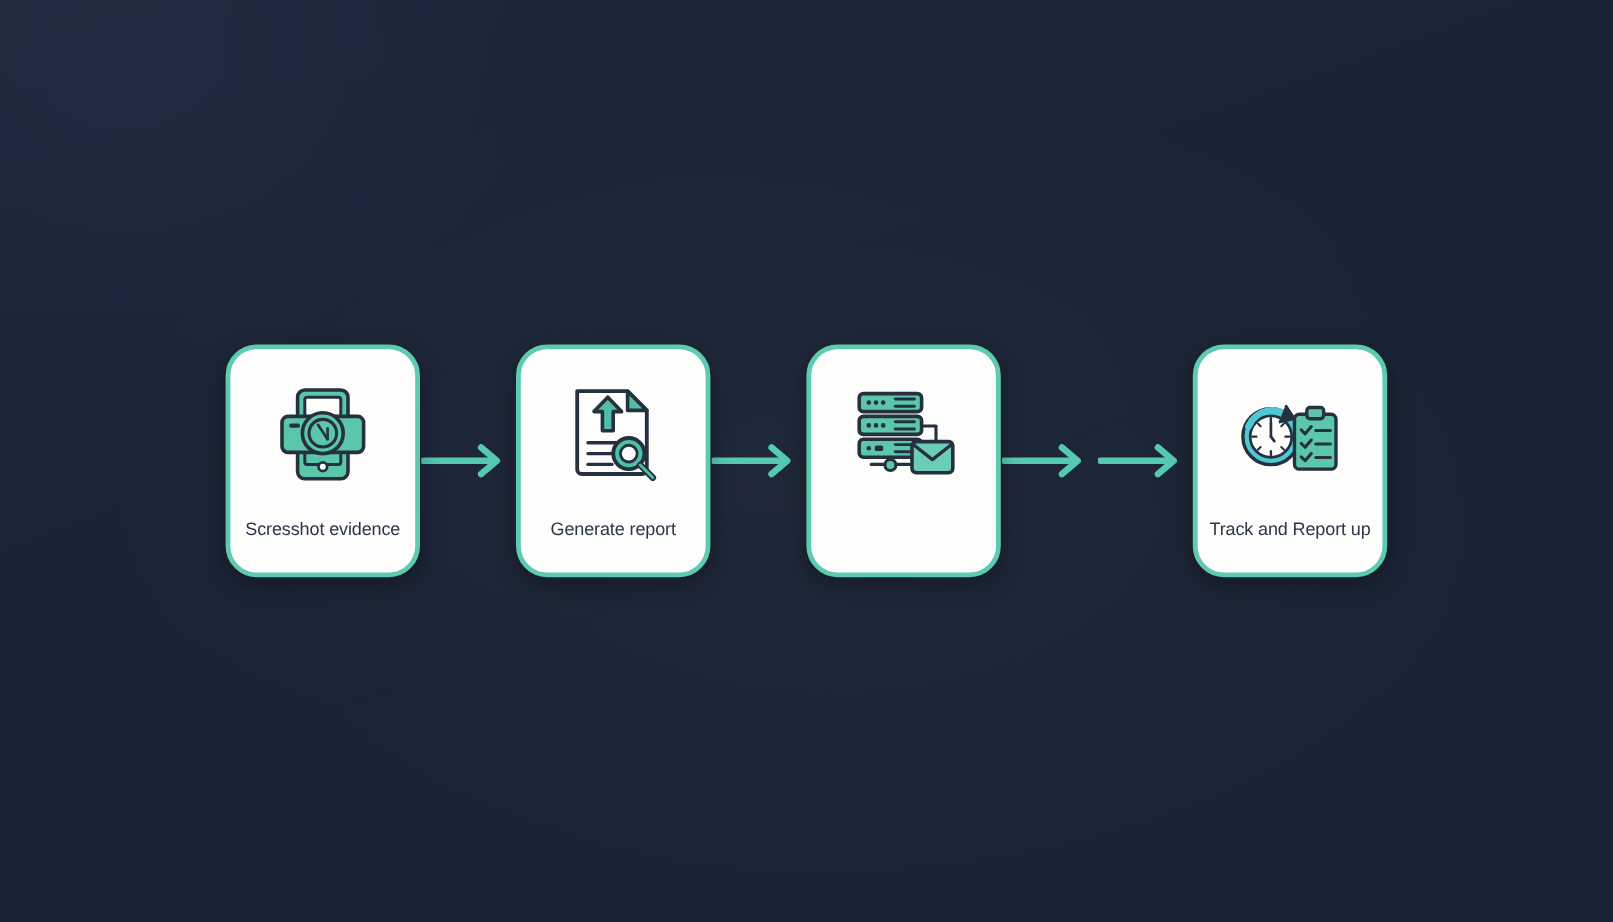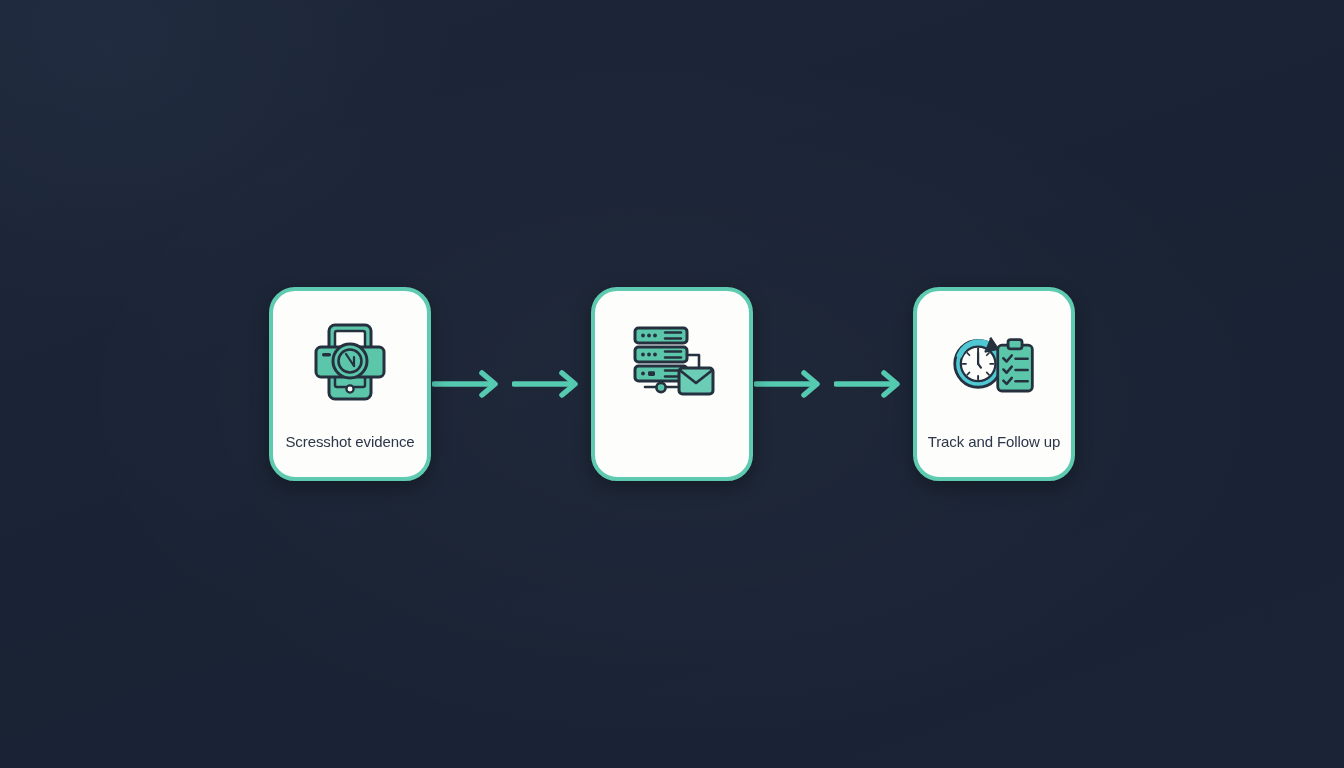--- a/index.html
+++ b/index.html
@@ -138,20 +138,41 @@
       <div class="card-label overflow">Scresshot evidence</div>
     </div>
 
     <div class="arrow">
       <svg width="78" height="34" viewBox="0 0 78 34">
         <path d="M2 17 H60" stroke="#56c9b1" stroke-width="5.5" stroke-linecap="round"></path>
         <path d="M50 6 L63 17 L50 28" fill="none" stroke="#56c9b1" stroke-width="5.5" stroke-linecap="round" stroke-linejoin="round"></path>
       </svg>
     </div>
 
+    <div class="card">
+      <div class="card-icon">
+        <svg width="80" height="82" viewBox="0 0 80 82">
+
+          <path d="M10 5 H52 L68 21 V70 A4 4 0 0 1 64 74 H14 A4 4 0 0 1 10 70 Z" fill="#fdfdfc" stroke="#25313f" stroke-width="3.2" stroke-linejoin="round"></path>
+          <path d="M52 5 L68 21 H52 Z" fill="#4fbfa6" stroke="#25313f" stroke-width="3" stroke-linejoin="round"></path>
+
+          <path d="M31 38 V22 H24 L35.5 10 L47 22 H40 V38 Z" fill="#4fbfa6" stroke="#25313f" stroke-width="3" stroke-linejoin="round"></path>
+
+          <path d="M19 48 H52" stroke="#25313f" stroke-width="2.8" stroke-linecap="round"></path>
+          <path d="M19 57 H45" stroke="#25313f" stroke-width="2.8" stroke-linecap="round"></path>
+          <path d="M19 66 H39" stroke="#25313f" stroke-width="2.8" stroke-linecap="round"></path>
+
+          <circle cx="53" cy="57" r="13" fill="#4fbfa6" stroke="#25313f" stroke-width="3.2"></circle>
+          <circle cx="53" cy="57" r="7" fill="#fdfdfc" stroke="#25313f" stroke-width="2.4"></circle>
+          <path d="M62.5 66.5 L73 77" stroke="#25313f" stroke-width="5.5" stroke-linecap="round"></path>
+          <path d="M62.5 66.5 L73 77" stroke="#4fbfa6" stroke-width="2.4" stroke-linecap="round"></path>
+        </svg>
+      </div>
+      <div class="card-label">Generate report</div>
+    </div>
 
     <div class="arrow">
       <svg width="78" height="34" viewBox="0 0 78 34">
         <path d="M2 17 H60" stroke="#56c9b1" stroke-width="5.5" stroke-linecap="round"></path>
         <path d="M50 6 L63 17 L50 28" fill="none" stroke="#56c9b1" stroke-width="5.5" stroke-linecap="round" stroke-linejoin="round"></path>
       </svg>
     </div>
 
     <div class="card">
       <div class="card-icon">
@@ -230,17 +251,17 @@
           <rect x="61" y="13" width="15" height="10" rx="2.8" fill="#5cc6ab" stroke="#25313f" stroke-width="3"></rect>
 
           <path d="M56 33 L59.5 36.5 L65 30" fill="none" stroke="#25313f" stroke-width="2.7" stroke-linecap="round" stroke-linejoin="round"></path>
           <path d="M69 33.5 H82" stroke="#25313f" stroke-width="2.7" stroke-linecap="round"></path>
           <path d="M56 45 L59.5 48.5 L65 42" fill="none" stroke="#25313f" stroke-width="2.7" stroke-linecap="round" stroke-linejoin="round"></path>
           <path d="M69 45.5 H82" stroke="#25313f" stroke-width="2.7" stroke-linecap="round"></path>
           <path d="M56 57 L59.5 60.5 L65 54" fill="none" stroke="#25313f" stroke-width="2.7" stroke-linecap="round" stroke-linejoin="round"></path>
           <path d="M69 57.5 H82" stroke="#25313f" stroke-width="2.7" stroke-linecap="round"></path>
         </svg>
       </div>
-      <div class="card-label overflow">Track and Follow up</div>
+      <div class="card-label overflow">Track and Report up</div>
     </div>
 
   </div>
 </div>
 
 </body></html>

